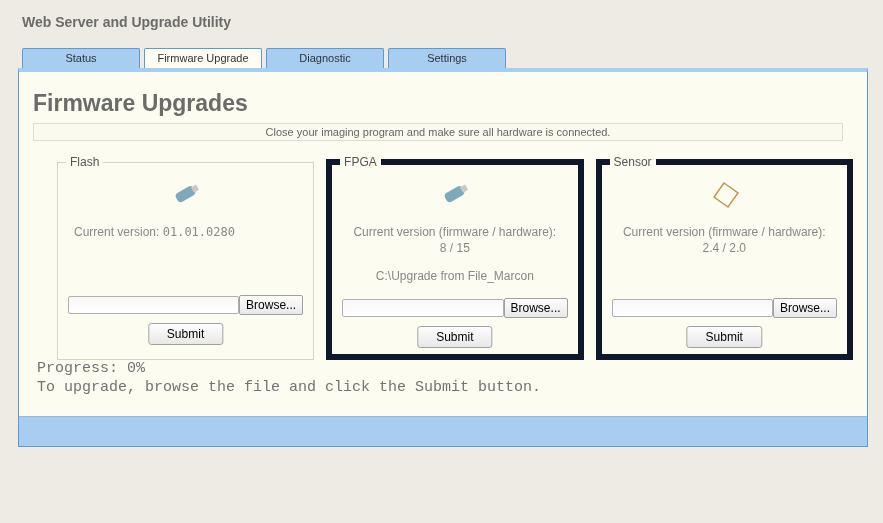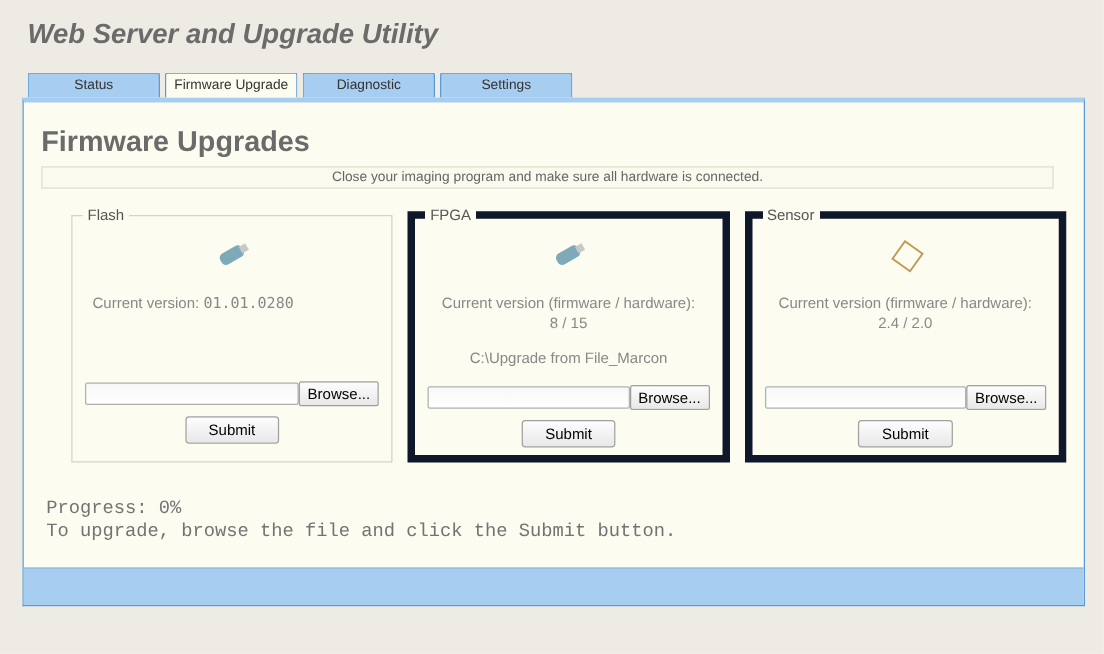--- a/index.html
+++ b/index.html
@@ -10,33 +10,32 @@
     body {
       background: #EDEBE3;
       font-family: "Trebuchet MS", Verdana, sans-serif;
       font-size: 13px;
       color: #555;
       width: 883px;
       height: 523px;
       padding: 10px 0 0 18px;
     }
     .page-title {
-      font-size: 22px;
+      font-size: 14px;
       font-weight: bold;
       color: #6B6B6B;
       margin: 4px 0 18px 4px;
-      font-style: italic;
     }
     .tabs {
       display: flex;
       gap: 4px;
       margin-left: 4px;
     }
     .tab {
-      width: 106px;
+      width: 118px;
       height: 20px;
       text-align: center;
       font-size: 11px;
       line-height: 18px;
       border: 1px solid #5B9BD5;
       border-bottom: none;
       background: #A7CDF0;
       color: #333;
       border-radius: 2px 2px 0 0;
       cursor: pointer;
@@ -65,21 +64,20 @@
       border: 1px solid #E0DED0;
       width: 810px;
       padding: 2px 6px;
       margin-bottom: 14px;
       background: #FBFAEE;
       text-align: center;
     }
     .cards {
       display: flex;
       gap: 12px;
-      margin-bottom: 28px;
       padding-left: 24px;
     }
     fieldset.card {
       border: 6px solid #0f172a;
       width: 265px;
       height: 205px;
       padding: 10px 10px 8px 10px;
       position: relative;
       background: #FDFCF0;
     }

